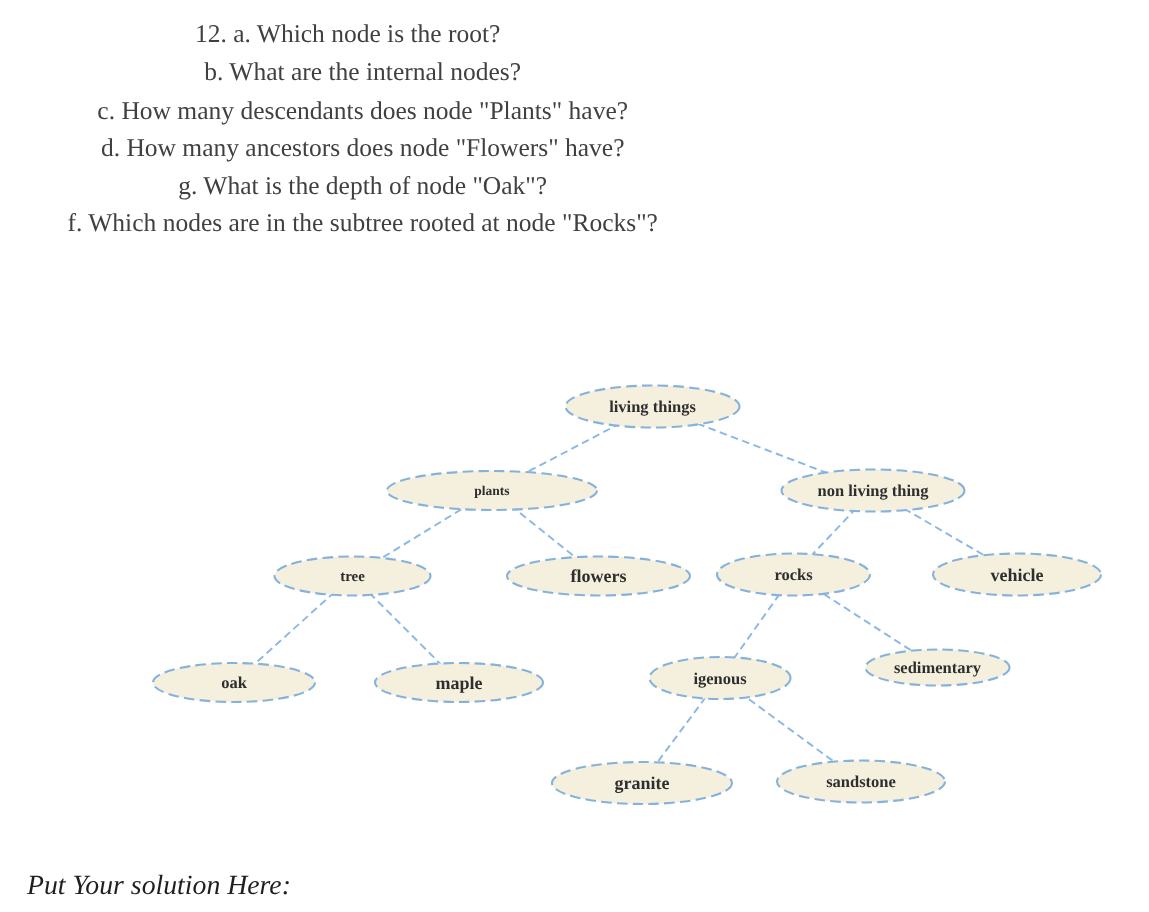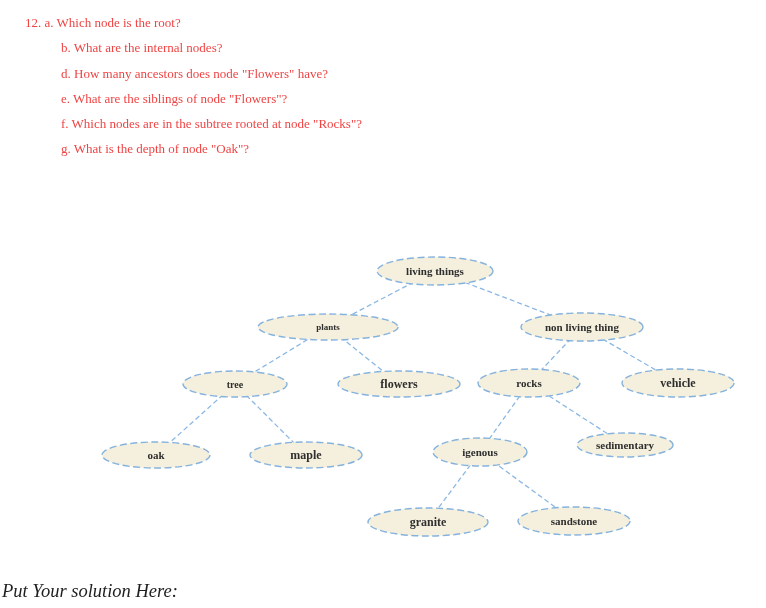--- a/index.html
+++ b/index.html
@@ -6,53 +6,54 @@
   body {
     width: 766px; height: 608px;
     background: #ffffff;
     position: relative;
     overflow: hidden;
     font-family: "Liberation Serif", serif;
   }
   .questions {
     position: absolute;
     left: 25px; top: 10px;
-    font-size: 13px;
+    font-size: 17px;
     line-height: 25.3px;
-    color: #ef4444;
+    color: #404040;
     z-index: 2;
     white-space: nowrap;
+    text-align: center;
   }
-  .qline.indent { margin-left: 36px; }
+  .qline.indent { margin-left: 20px; }
   svg.diagram {
     position: absolute;
     left: 0; top: 0;
     width: 766px; height: 608px;
     z-index: 1;
   }
   .solution-prompt {
     position: absolute;
-    left: 2px; top: 581px;
+    left: 18px; top: 581px;
     font-style: italic;
     font-size: 18.5px;
     color: #1f1f1f;
     z-index: 2;
     white-space: nowrap;
   }
 </style>
 </head>
 <body>
 
 <div class="questions">
   <div class="qline">12. a. Which node is the root?</div>
   <div class="qline indent">b. What are the internal nodes?</div>
+  <div class="qline indent">c. How many descendants does node "Plants" have?</div>
   <div class="qline indent">d. How many ancestors does node "Flowers" have?</div>
-  <div class="qline indent">e. What are the siblings of node "Flowers"?</div>
+  <div class="qline indent">g. What is the depth of node "Oak"?</div>
   <div class="qline indent">f. Which nodes are in the subtree rooted at node "Rocks"?</div>
-  <div class="qline indent">g. What is the depth of node "Oak"?</div>
 </div>
 
 <svg class="diagram" viewBox="0 0 766 608" xmlns="http://www.w3.org/2000/svg" aria-hidden="true">
     <line x1="435" y1="271" x2="328" y2="327" stroke="#8cb8e4" stroke-width="1.3" stroke-dasharray="5,3"></line>
     <line x1="435" y1="271" x2="582" y2="327" stroke="#8cb8e4" stroke-width="1.3" stroke-dasharray="5,3"></line>
     <line x1="328" y1="327" x2="235" y2="384" stroke="#8cb8e4" stroke-width="1.3" stroke-dasharray="5,3"></line>
     <line x1="328" y1="327" x2="399" y2="384" stroke="#8cb8e4" stroke-width="1.3" stroke-dasharray="5,3"></line>
     <line x1="582" y1="327" x2="529" y2="383" stroke="#8cb8e4" stroke-width="1.3" stroke-dasharray="5,3"></line>
     <line x1="582" y1="327" x2="678" y2="383" stroke="#8cb8e4" stroke-width="1.3" stroke-dasharray="5,3"></line>
     <line x1="235" y1="384" x2="156" y2="455" stroke="#8cb8e4" stroke-width="1.3" stroke-dasharray="5,3"></line>

